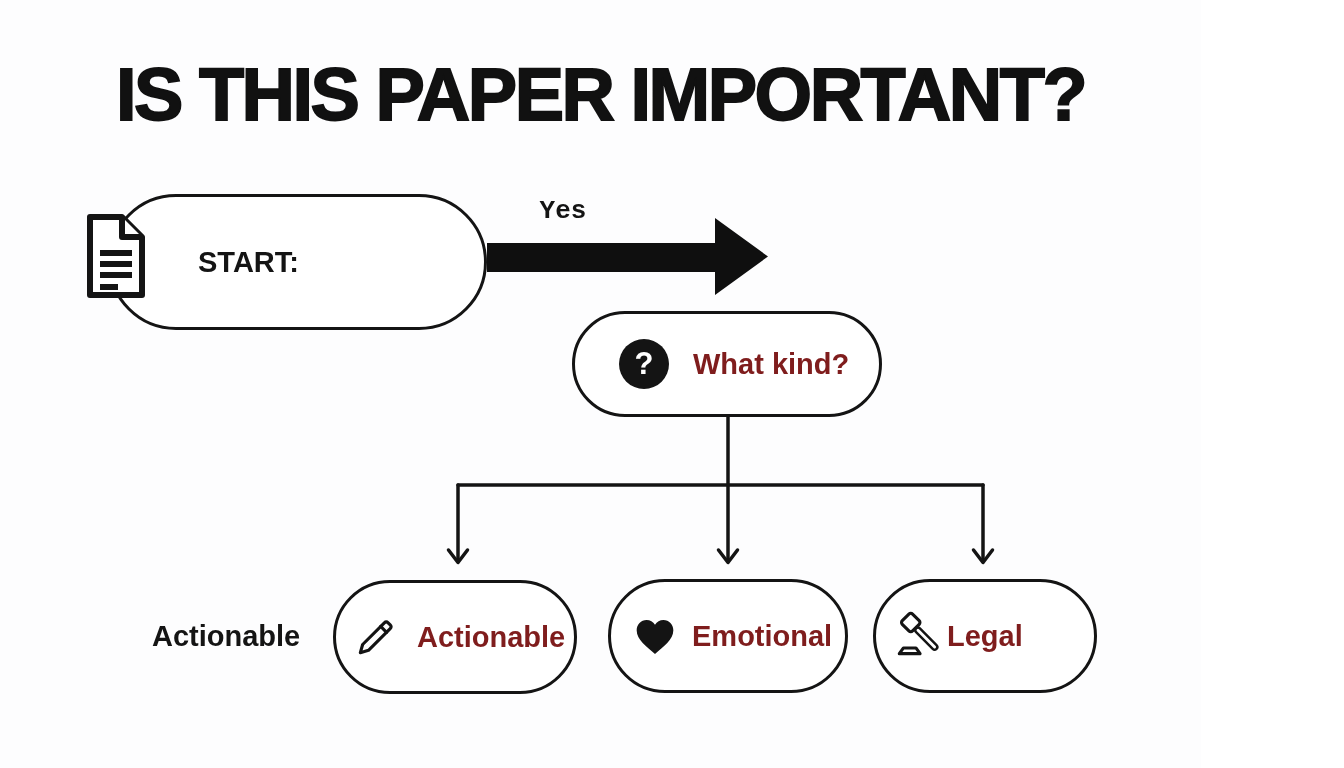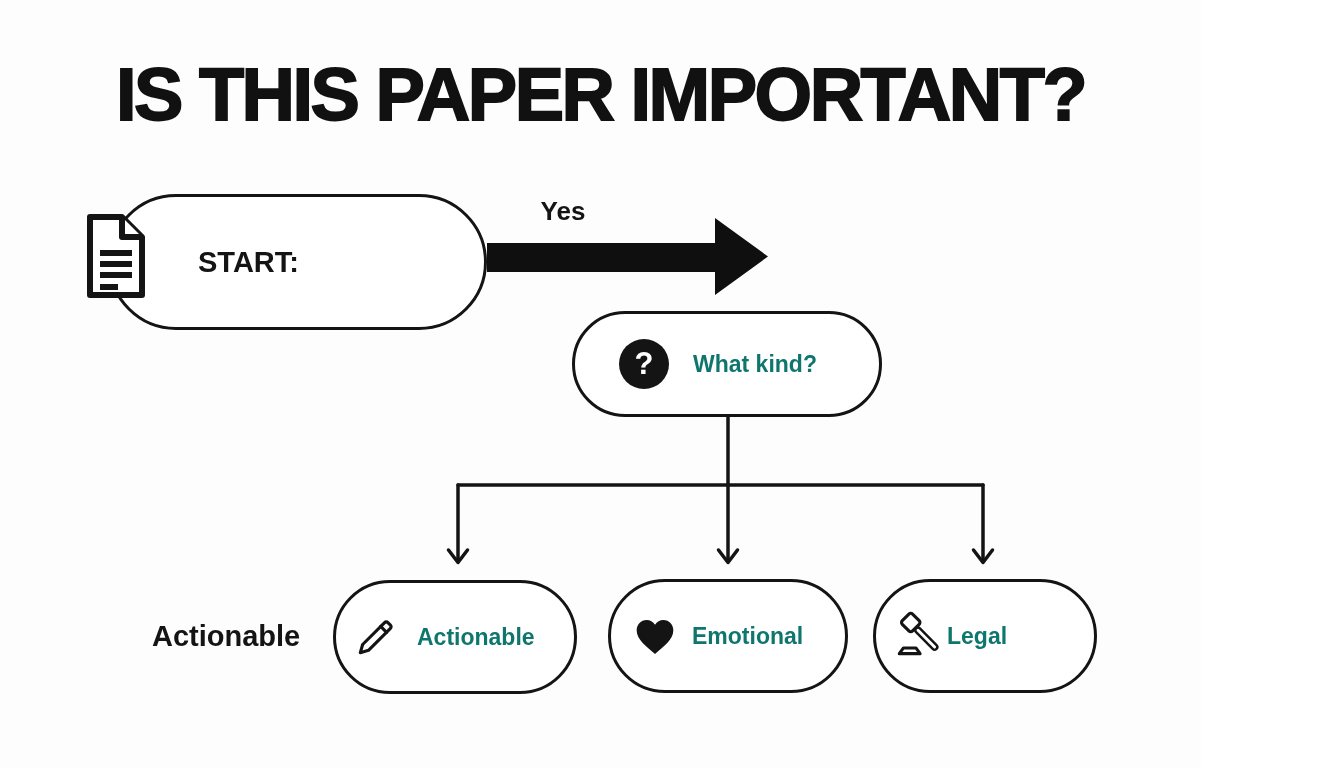--- a/index.html
+++ b/index.html
@@ -15,31 +15,31 @@
     font-size:74px; font-weight:bold; letter-spacing:-2.5px;
     color:#111; -webkit-text-stroke:1.8px #111;
     white-space:nowrap;
   }
   svg.layer { position:absolute; left:0; top:0; z-index:1; }
   .pill {
     position:absolute; background:#fff;
     border:3.5px solid #141414; border-radius:999px;
     display:flex; align-items:center; z-index:2;
   }
-  .node-label { font-size:23px; font-weight:bold; color:#0f766e; white-space:nowrap; }
+  .node-label { font-size:29px; font-weight:bold; color:#7f1d1d; white-space:nowrap; }
 
   
   .start-node { left:108px; top:186px; width:379px; height:136px; padding-left:87px;margin-top:8px; }
   .start-text { font-weight:bold; font-size:29px; line-height:43px; color:#141414; }
   .doc-icon { position:absolute; left:76px; top:211px; z-index:3; }
 
   
   .yes-label {
     position:absolute; left:521px; top:196px; width:84px; text-align:center;
-    font-size:26px; font-weight:bold; z-index:2;
+    font-size:26px; font-weight:bold; z-index:2;font-family:Liberation Mono, monospace;
   }
 
   
   .question-node { left:572px; top:311px; width:310px; height:106px; padding-left:44px; gap:24px; }
   .q-circle {
     width:50px; height:50px; border-radius:50%; background:#141414;
     color:#fff; display:flex; align-items:center; justify-content:center;
     font-size:31px; font-weight:bold; flex:0 0 auto;
   }
 

